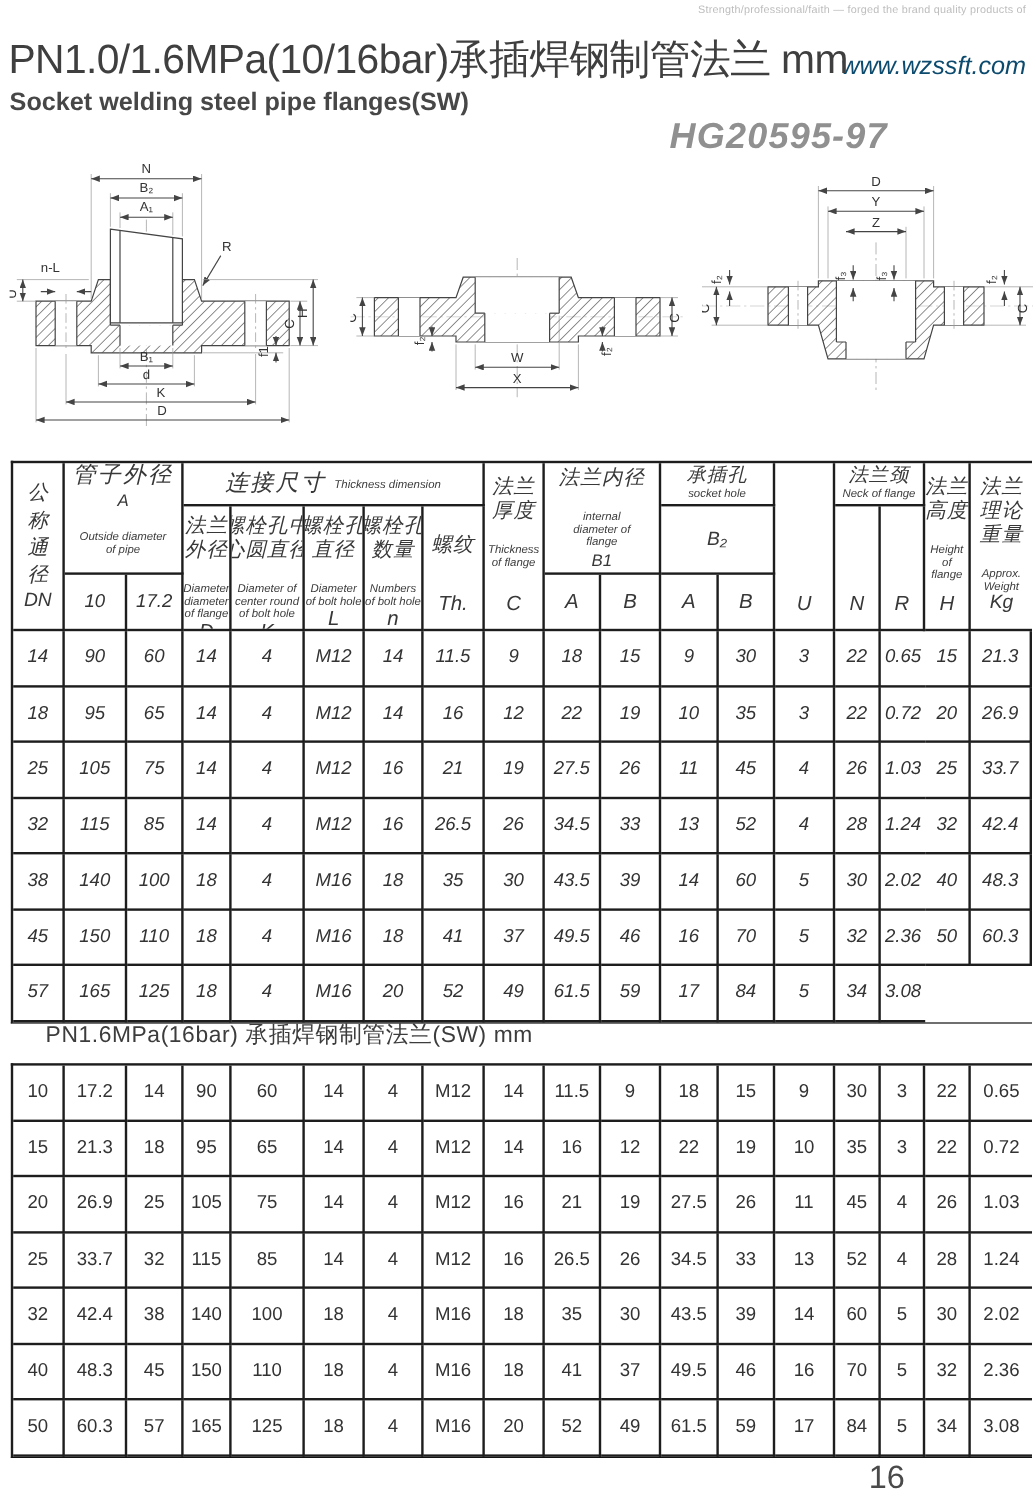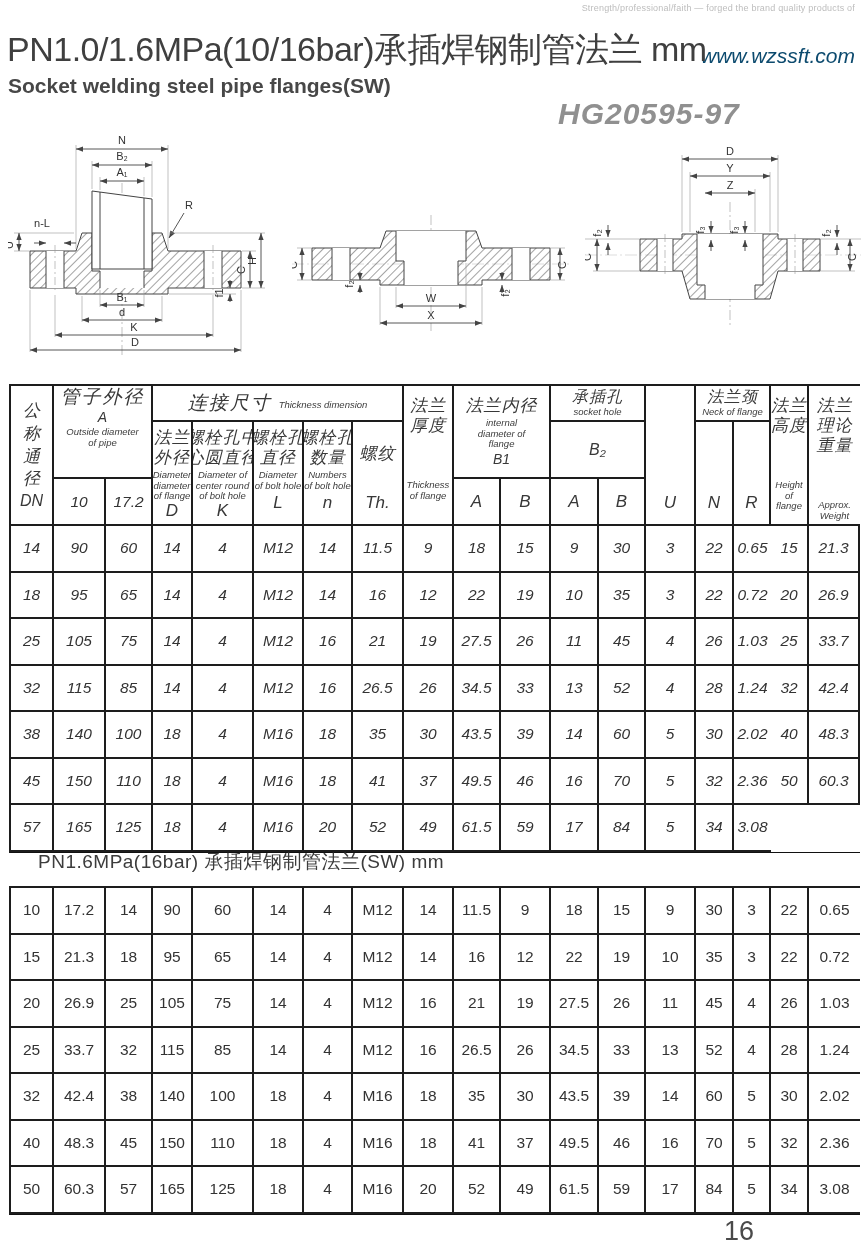--- a/index.html
+++ b/index.html
@@ -27,28 +27,28 @@
   .th,.td{border-right:2px solid #1d1d1d;border-bottom:2px solid #1d1d1d;box-sizing:border-box;}
   .noR{border-right:none !important;}
   .th{display:flex;flex-direction:column;align-items:center;text-align:center;overflow:hidden;}
   .td{display:flex;align-items:center;justify-content:center;font-size:15.5px;color:#333;}
   .zh{font-size:17px;line-height:1.18;letter-spacing:1px;}
   .zhbig{font-size:19px;letter-spacing:2px;}
   .zhw2{display:inline-block;width:2.3em;word-break:break-all;}
   .zhw3{display:inline-block;width:3.3em;word-break:break-all;}
   .zhw4{display:inline-block;width:4.35em;word-break:break-all;}
   .zhv{display:inline-block;width:1.2em;word-break:break-all;font-size:17px;line-height:1.35;letter-spacing:0;}
-  .en{font-size:9.5px;line-height:1.12;color:#3c3c3c;margin-top:2px;}
+  .en{font-size:9.5px;line-height:1.12;color:#3c3c3c;margin-top:18px;}
   .sym{font-size:14px;margin-top:1px;}
   .lt{font-size:17px;margin-top:auto;margin-bottom:13px;line-height:1;}
   .cen{justify-content:center;}
   .cen .lt{margin:0;}
   .bot{justify-content:flex-end;}
   .pt{padding-top:6px;}
-  .pt10{padding-top:10px;gap:42px;}
+  .pt10{padding-top:10px;}
   .grp-line{display:flex;flex-direction:row;align-items:baseline;justify-content:center;gap:7px;height:100%;align-items:center;}
   .g2{justify-content:center;}
   
   .sec-title{position:absolute;top:849px;left:38px;font-size:19px;color:#3c3c3c;letter-spacing:.5px;}
   .page-num{position:absolute;top:1216px;left:724px;font-size:27px;color:#4a4a4a;}
 </style>
 </head>
 <body>
 
 <div class="page">

